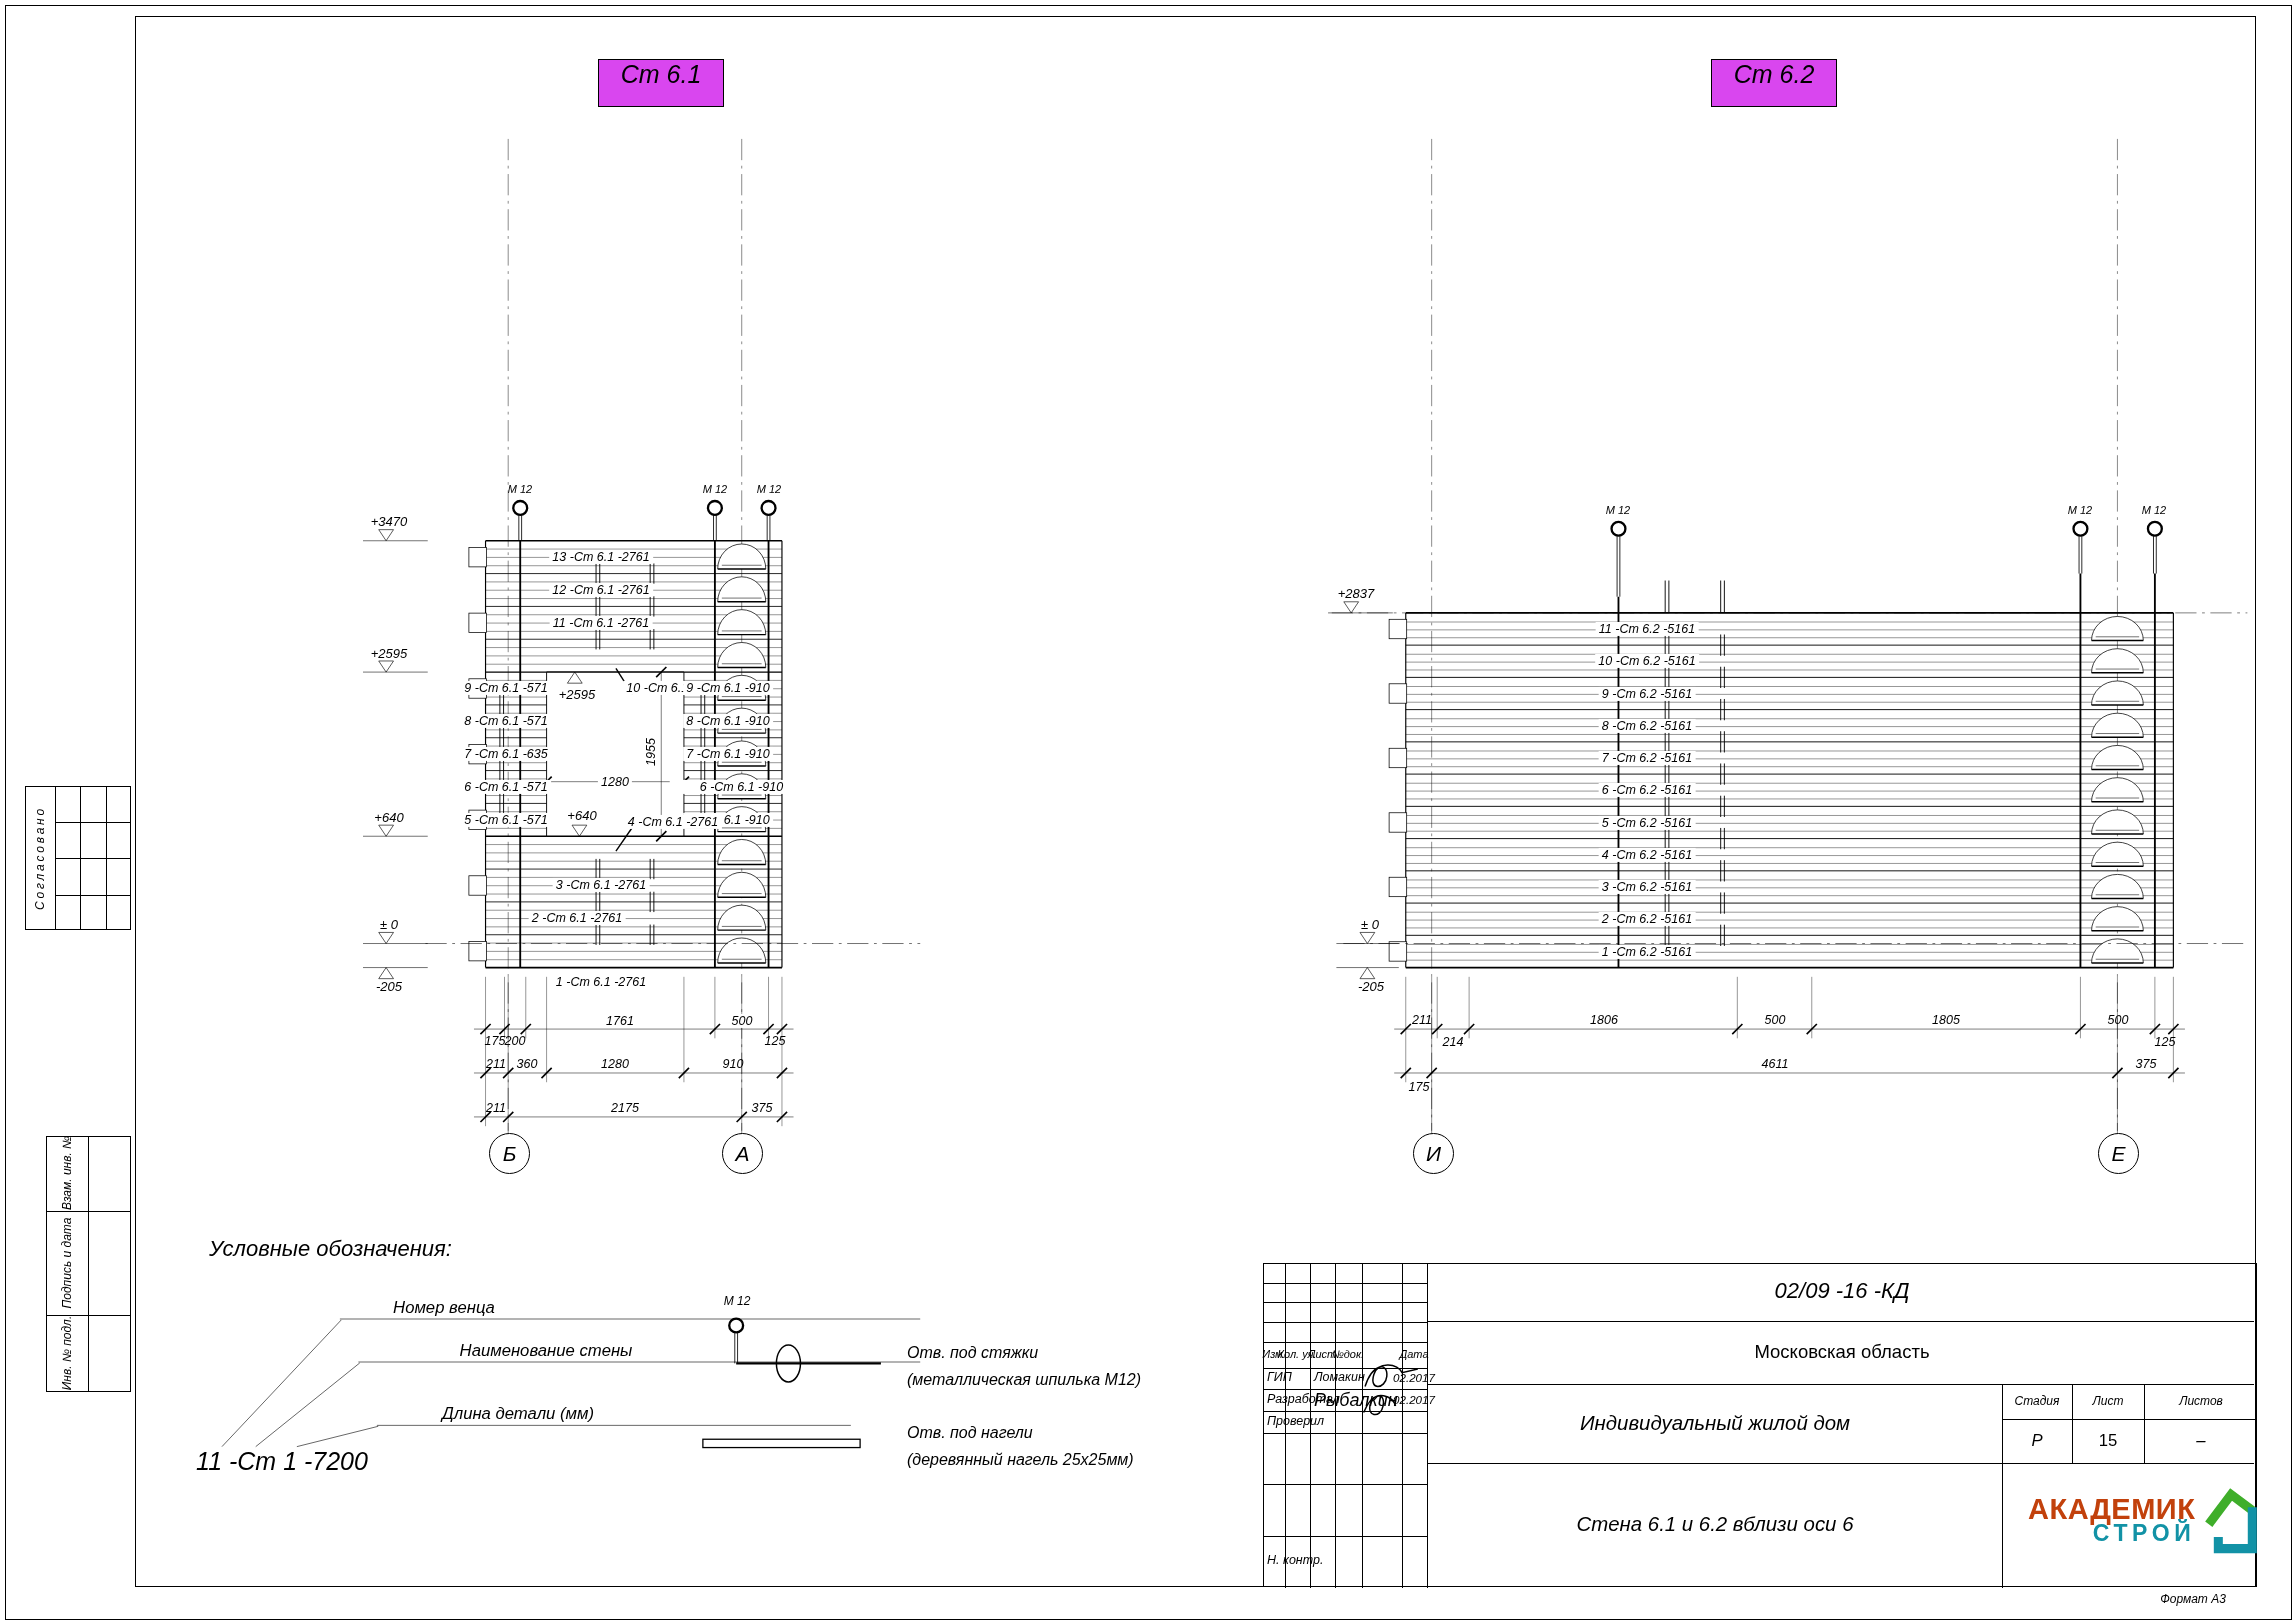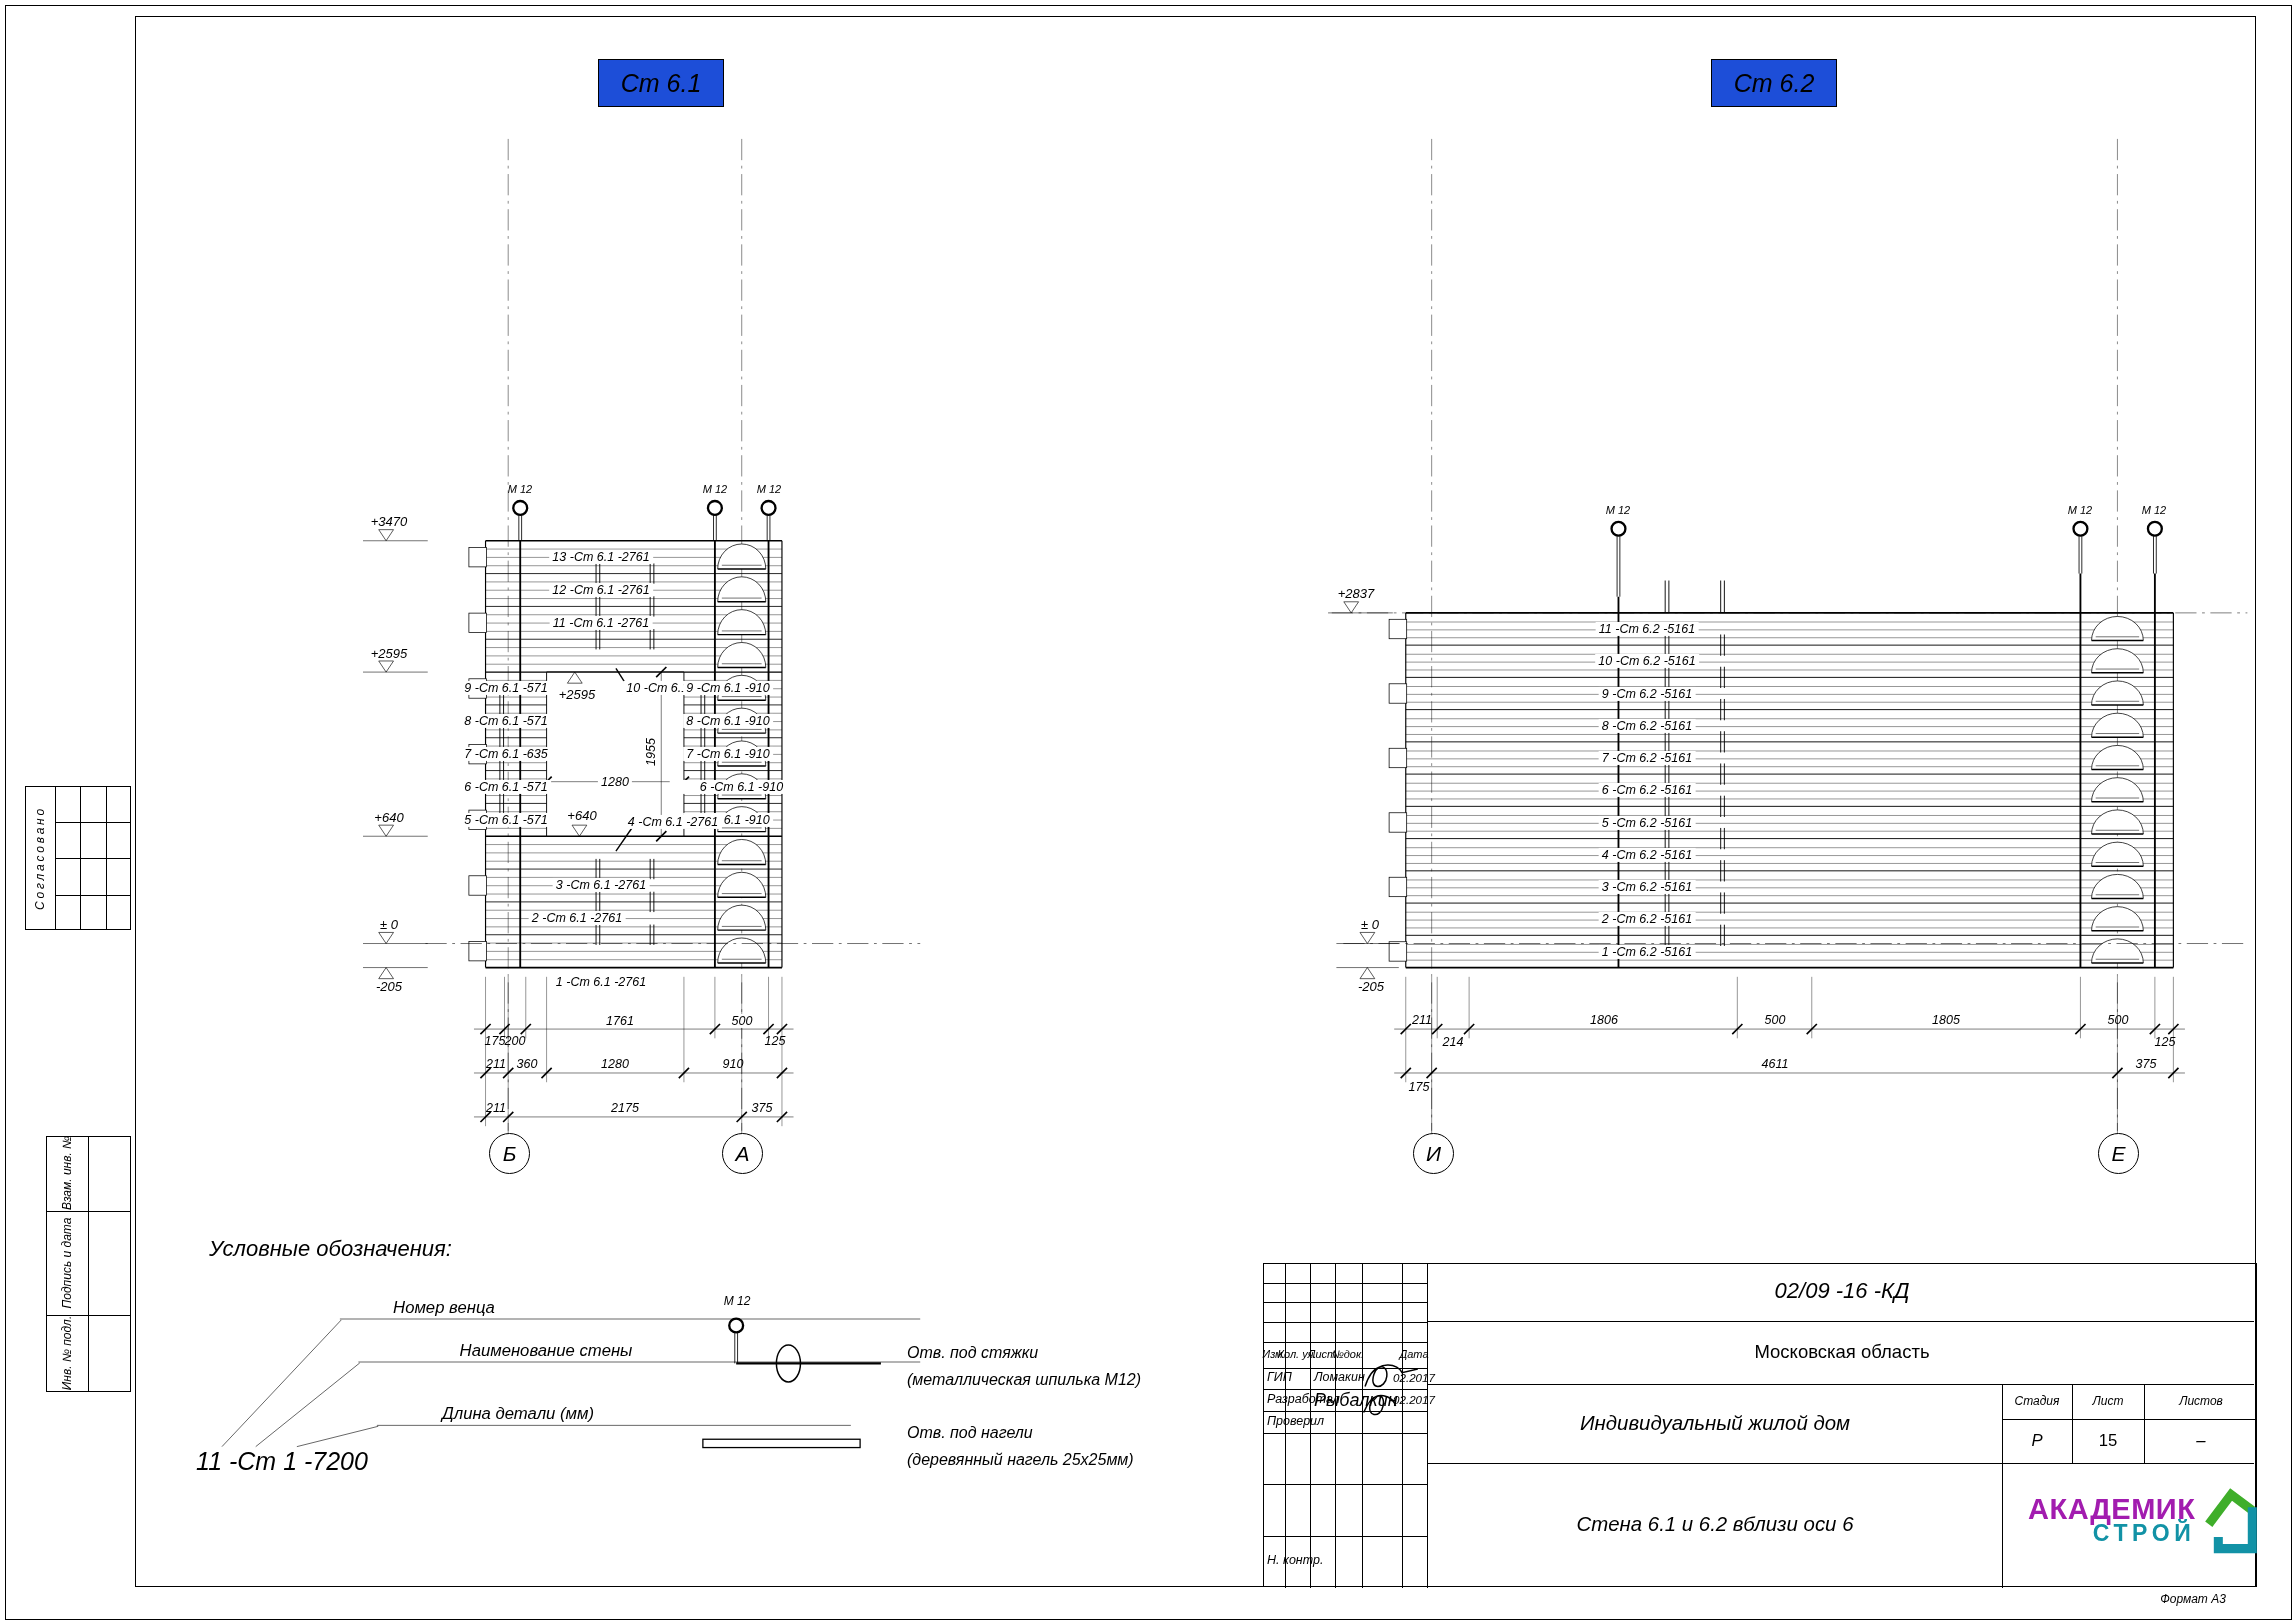--- a/index.html
+++ b/index.html
@@ -10,22 +10,22 @@
   .hl{position:absolute;background:#000;height:0.7px;z-index:3}
   .vl{position:absolute;background:#000;width:0.7px;z-index:3}
   .lbl{position:absolute;transform:translate(-50%,-50%);font-style:italic;white-space:nowrap;
        font-size:12.5px;line-height:1.05;z-index:5}
   .lft{transform:translate(0,-50%)}
   .bg{background:#fff;padding:0.5px 3.2px}
   .rot{transform:translate(-50%,-50%) rotate(-90deg)}
   .bubble{position:absolute;width:39px;height:39px;border:0.8px solid #000;border-radius:50%;
           display:flex;align-items:center;justify-content:center;font-style:italic;
           font-size:21px;background:#fff;z-index:4}
-  .titlebox{position:absolute;border:1.2px solid #000;display:flex;align-items:center;
-            justify-content:center;font-style:italic;font-size:25px;z-index:4;background:#1d4ed8}
+  .titlebox{position:absolute;border:1.2px solid #000;display:flex;
+            justify-content:center;font-style:italic;font-size:25px;z-index:4;background:#d946ef}
   #linework{position:absolute;left:0;top:0;z-index:2;pointer-events:none}
   #signatures{position:absolute;left:0;top:0;z-index:6;pointer-events:none}
   .logo-wrap{position:absolute;display:flex;align-items:center;gap:6.5px;z-index:5}
   .logo-text{display:flex;flex-direction:column;align-items:flex-end;line-height:.95}
   .logo-a{font-size:29px;font-weight:bold;letter-spacing:0.5px}
   .logo-s{font-size:23px;font-weight:bold;letter-spacing:4.6px}
 </style>
 </head>
 <body>
 
@@ -478,21 +478,21 @@
 <div class="hl" style="left:1263px;top:1433px;width:164px"></div>
 <div class="hl" style="left:1263px;top:1484px;width:164px"></div>
 <div class="hl" style="left:1263px;top:1536px;width:164px"></div>
 <div class="hl" style="left:1427px;top:1321px;width:827px;height:1.4px"></div>
 <div class="hl" style="left:1427px;top:1384px;width:827px;height:1.4px"></div>
 <div class="hl" style="left:1427px;top:1463px;width:827px;height:1.4px"></div>
 <div class="hl" style="left:2002px;top:1419px;width:253px"></div>
 
 <div class="logo-wrap" style="left:2028px;top:1486px">
   <div class="logo-text">
-    <span class="logo-a" style="color:#a21caf">АКАДЕМИК</span>
+    <span class="logo-a" style="color:#c2410c">АКАДЕМИК</span>
     <span class="logo-s" style="color:#1292a6">СТРОЙ</span>
   </div>
   <svg width="56" height="69" viewBox="0 0 100 130">
     <polyline points="10,72 52,16 92,46" fill="none" stroke="#3fae2a" stroke-width="17"></polyline>
     <polyline points="92,40 92,118 28,118 28,96" fill="none" stroke="#1292a6" stroke-width="17"></polyline>
   </svg>
 </div>
 
 <svg id="signatures" width="2295" height="1623" viewBox="0 0 4963 3509">
   <path d="M2952 2998 C 2968 2948, 3002 2944, 2999 2976 C 2996 3004, 2960 3008, 2971 2972 C 2980 2942, 3024 2948, 3032 2968 L 3066 2960" fill="none" stroke="#000" stroke-width="3.2"></path>

